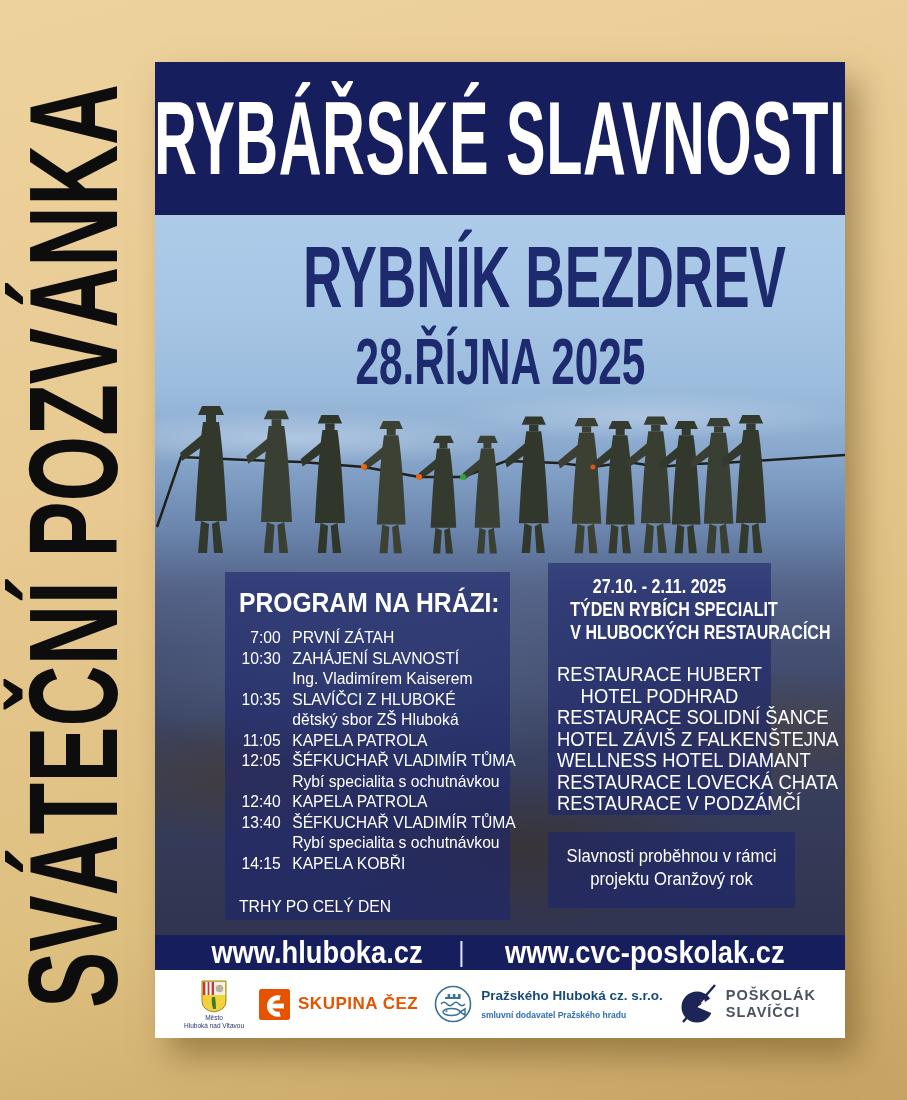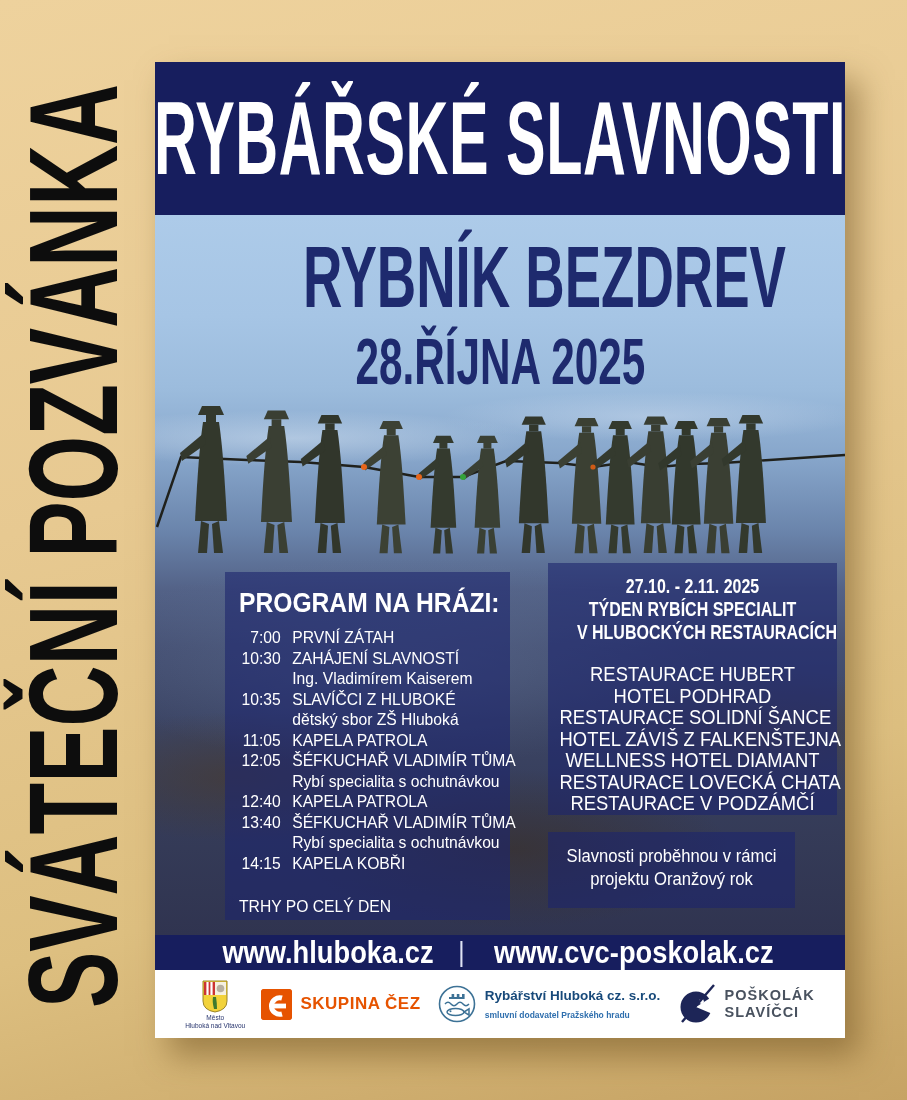--- a/index.html
+++ b/index.html
@@ -51,41 +51,41 @@
   .pdate { position:absolute; left:0; width:690px; top:112px; text-align:center;
            font-weight:bold; font-size:64px; line-height:1.1; color:var(--title-blue,#1e2a6e); }
   .cond  { display:inline-block; white-space:nowrap; transform:scaleX(0.62); transform-origin:50% 50%; }
   .cond2 { display:inline-block; white-space:nowrap; transform:scaleX(0.66); transform-origin:50% 50%; }
 
   .fishermen { position:absolute; left:0; top:150px; width:690px; height:210px; }
 
   
   .panel { position:absolute; background:var(--panel-blue,rgba(28,36,108,.60)); color:#fff; box-sizing:border-box; }
   .panel-left  { left:70px;  top:357px; width:285px; height:348px; padding:14px 14px; }
-  .panel-right { left:393px; top:348px; width:289px; height:252px; padding-top:12px; text-align:center; }
+  .panel-right { left:393px; top:348px; width:223px; height:252px; padding-top:12px; text-align:center; }
   .panel-note  { left:393px; top:617px; width:247px; height:76px;  padding-top:13px; text-align:center; }
 
   .prog-head { font-weight:bold; font-size:28px; line-height:30px; white-space:nowrap;
                transform:scaleX(0.88); transform-origin:0 50%; margin:2px 0 10px; }
   .prog-rows { font-size:16.5px; line-height:19.5px; transform:scaleX(0.95); transform-origin:0 0; width:105%; }
   .prow { display:flex; margin-bottom:1px; }
   .ptime { flex:0 0 44px; text-align:right; margin-right:12px; }
   .ptxt  { white-space:nowrap; }
   .trhy { margin-top:24px; font-size:16.5px; transform:scaleX(0.95); transform-origin:0 0; }
 
   .wk-head { font-weight:bold; font-size:20px; line-height:23px; }
   .wk-head > div { transform:scaleX(0.80); white-space:nowrap; }
   .wk-list { margin-top:20px; font-size:20px; line-height:21.5px; }
   .wk-list .r { display:block; transform:scaleX(0.92); white-space:nowrap; }
 
   .note-line { font-size:17.5px; line-height:23px; transform:scaleX(0.95); white-space:nowrap; }
 
   
   .urlbar { position:absolute; top:873px; left:0; width:690px; height:35px;
-            background:var(--navy,#171e5e); display:flex; align-items:center; justify-content:center; gap:10px; }
+            background:var(--navy,#171e5e); display:flex; align-items:center; justify-content:center; gap:21px; }
   .urlbar .u { font-weight:bold; font-size:31px; color:#fff; white-space:nowrap; transform:scaleX(0.88); }
   .urlbar .sep { font-weight:normal; font-size:27px; color:#dfe3f4; transform:scaleX(0.9); }
 
   
   .pfooter { position:absolute; top:908px; left:0; width:690px; height:68px; background:#fff;
              display:flex; align-items:center; justify-content:space-evenly; padding:0 14px; box-sizing:border-box; }
   .lg { display:flex; align-items:center; gap:8px; }
   .lg-city { flex-direction:column; gap:1px; }
   .city-txt { font-size:6.5px; line-height:7.5px; color:#27346d; text-align:center; }
   .cez-box { width:31px; height:31px; background:var(--cez-orange,#e65300); border-radius:3px; }
@@ -278,21 +278,21 @@
       <div class="lg lg-ryb">
         <svg width="40" height="40" viewBox="0 0 40 40" aria-hidden="true">
           <circle cx="20" cy="20" r="17.5" fill="none" stroke="#3d7296" stroke-width="1.6"></circle>
           <path d="M12,13 h2.6 v-3 h2.6 v3 h2.6 v-3 h2.6 v3 h2.6 v-3 h2.6 v5 h-15.6 Z" fill="#3d7296"></path>
           <path d="M8,20 q3,-3.4 6,0 t6,0 t6,0 t6,0" fill="none" stroke="#3d7296" stroke-width="1.5"></path>
           <ellipse cx="18.5" cy="28" rx="8.5" ry="3.6" fill="none" stroke="#3d7296" stroke-width="1.5"></ellipse>
           <path d="M27,28 l5,-3.2 v6.4 Z" fill="none" stroke="#3d7296" stroke-width="1.5"></path>
           <circle cx="13.5" cy="27.2" r="1" fill="#3d7296"></circle>
         </svg>
         <div>
-          <div class="ryb-name">Rybářství Hluboká cz. s.r.o.</div>
+          <div class="ryb-name">Pražského Hluboká cz. s.r.o.</div>
           <div class="ryb-tag">smluvní dodavatel Pražského hradu</div>
         </div>
       </div>
 
       <div class="lg lg-pos">
         <svg width="40" height="40" viewBox="0 0 40 40" aria-hidden="true">
           <circle cx="19" cy="23" r="15.5" fill="#1d2557"></circle>
           <path d="M19,23 L38,11 L38,31 Z" fill="#ffffff"></path>
           <circle cx="24.5" cy="17.5" r="2.4" fill="#ffffff"></circle>
           <line x1="5" y1="38" x2="37" y2="1" stroke="#1d2557" stroke-width="2.4"></line>

